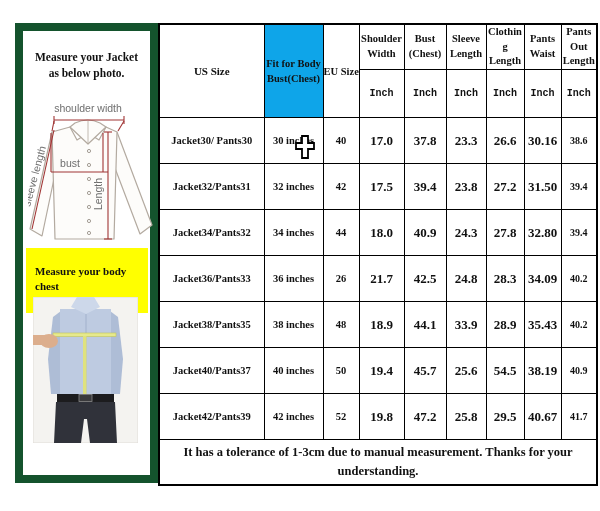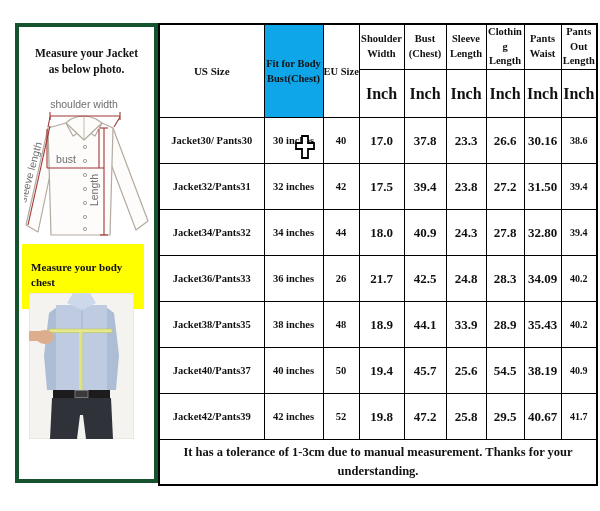--- a/index.html
+++ b/index.html
@@ -4,21 +4,21 @@
 <style>
   html,body { margin:0; padding:0; background:#fff; }
   .page {
     position:relative; width:600px; height:511px; background:#ffffff;
     font-family:"Liberation Serif", serif; overflow:hidden;
   }
 
   
   .left-panel {
     position:absolute; left:15px; top:23px; width:143px; height:460px;
-    border:4px solid #14532d; box-sizing:border-box; background:#fff;
+    border:8px solid #14532d; box-sizing:border-box; background:#fff;
   }
   .jacket-instruction {
     position:absolute; left:0; top:18px; width:100%;
     text-align:center; font-weight:bold; font-size:11.5px; line-height:1.4;
     white-space:pre-line; color:#111;
   }
   .jacket-diagram { position:absolute; left:5px; top:68px; width:132px; height:152px; }
   .diag-label { font-family:"Liberation Sans", sans-serif; font-size:10.5px; fill:#6e6e6e; }
   .chest-instruction {
     position:absolute; left:3px; top:217px; width:122px; box-sizing:border-box;
@@ -39,21 +39,21 @@
   }
   .row-title { height:45px; }
   .row-inch  { height:48px; }
   .size-table tbody tr { height:46px; }
   .row-footer { height:45px; }
 
   .us-head   { font-size:11px; }
   .fit-head  { background:#0ea5e9; font-size:10.5px; white-space:pre-line; line-height:1.45; }
   .eu-head   { font-size:10.5px; white-space:nowrap;margin-top:40px; }
   .col-title { font-size:10.5px; white-space:pre-line; line-height:1.4; }
-  .inch-cell { font-size:16px; }
+  .inch-cell { font-size:10px;font-family:Liberation Mono, monospace; }
   .us-cell   { font-size:10.5px; }
   .fit-cell  { font-size:10.5px; }
   .eu-cell   { font-size:10.5px; }
   .val-cell  { font-size:13px; }
   .val-last  { font-family:Liberation Serif, serif; font-size:10px; }
   .footer-cell { font-size:12.5px; line-height:1.5; padding:2px 26px; }
 
   
   .cursor { position:absolute; left:295px; top:135px; width:20px; height:24px; pointer-events:none; }
 </style>

